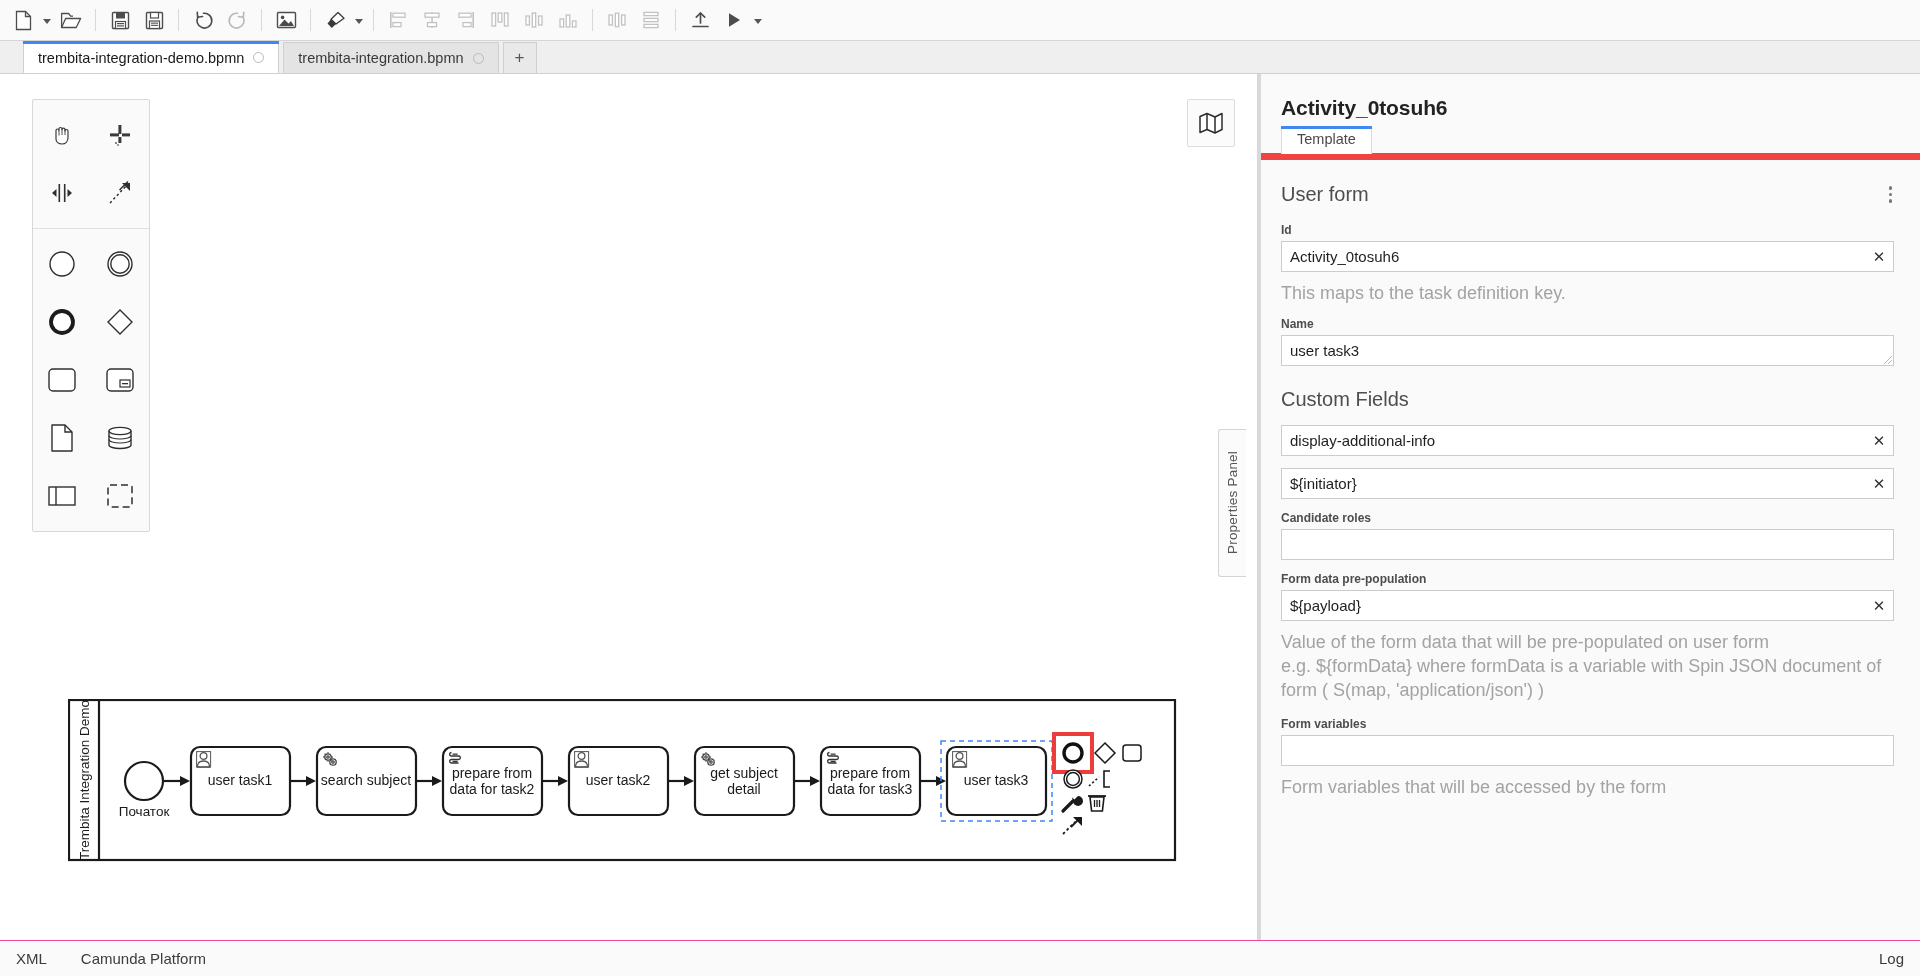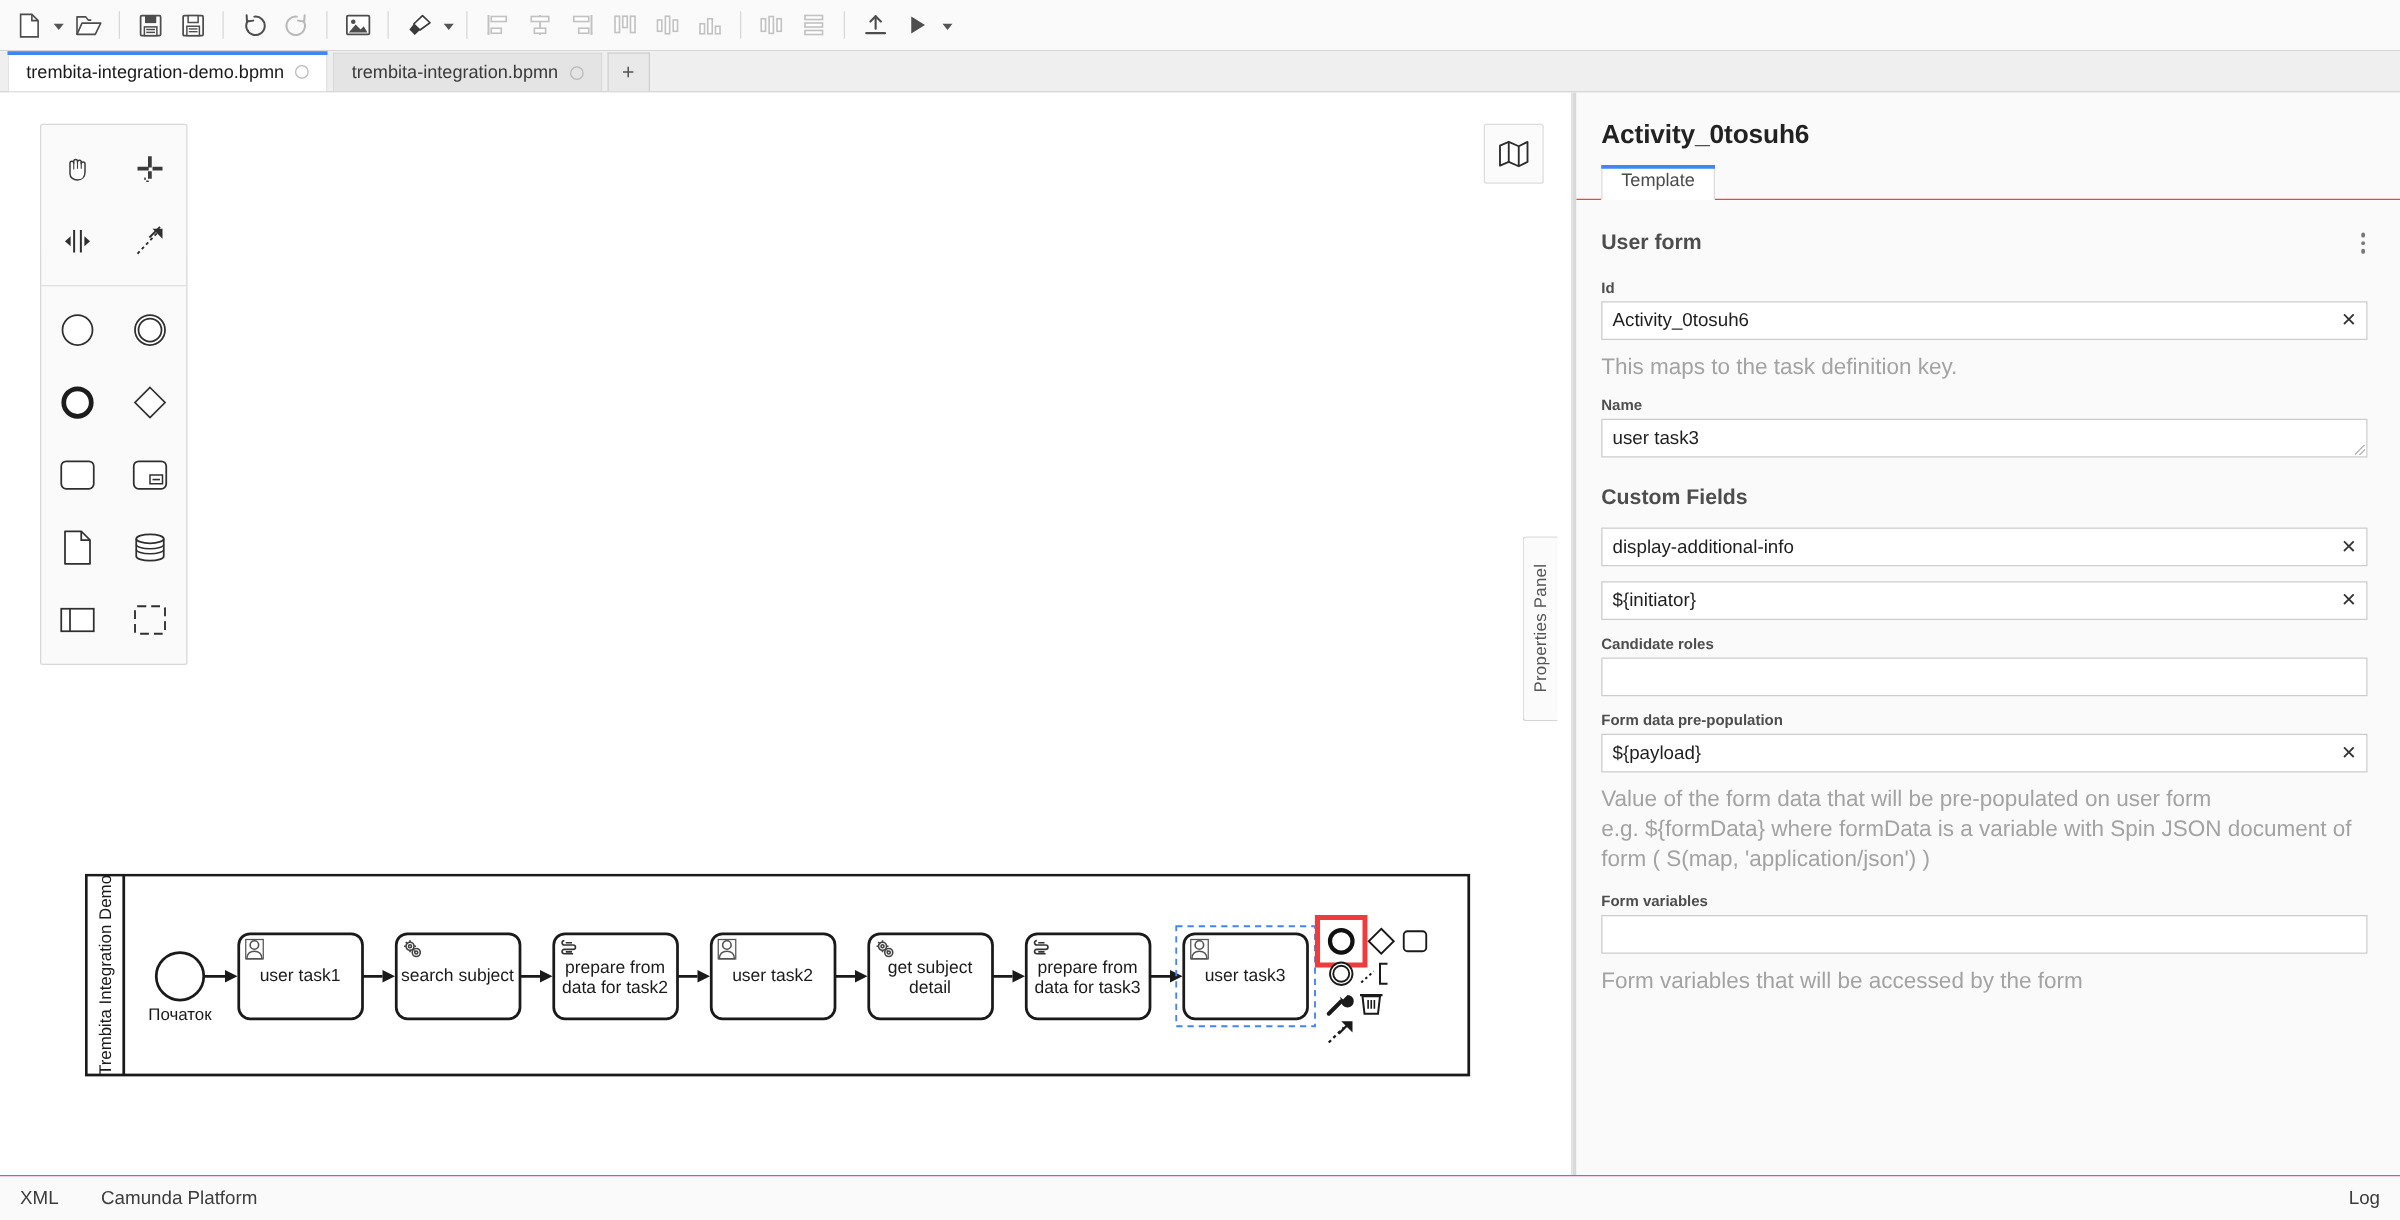--- a/index.html
+++ b/index.html
@@ -45,21 +45,21 @@
     width: 1px; height: 22px; background: #d8d8d8; margin: 0 7px;
   }
   .tb-btn svg { display: block; }
 
   
   .tabbar {
     height: 33px; min-height: 33px;
     background: #efefef;
     border-bottom: 1px solid #d0d0d0;
     display: flex; align-items: flex-end;
-    padding-left: 6px;
+    padding-left: 23px;
     position: relative;
   }
   .tab {
     height: 31px;
     display: flex; align-items: center;
     padding: 0 14px 0 14px;
     font-size: 14.5px;
     color: #3a3a3a;
     border: 1px solid #cfcfcf;
     border-bottom: none;
@@ -172,21 +172,21 @@
     padding: 0 0 0 0;
   }
   .props-inner { padding: 22px 26px 0 20px; }
   .props-title {
     font-size: 21px; font-weight: bold; color: #222;
     margin: 0 0 10px 0;
     letter-spacing: -0.1px;
   }
   .props-tabs {
     display: flex; align-items: flex-end;
-    border-bottom: 1px solid #ef4444;
+    border-bottom: 7px solid #ef4444;
     margin: 0 -26px 0 -20px;
     padding-left: 20px;
     height: 30px;
   }
   .props-tab {
     position: relative;
     padding: 4px 15px 6px 15px;
     font-size: 14.5px;
     color: #4a4a4a;
     background: #ffffff;
@@ -198,21 +198,21 @@
   .props-tab::before {
     content: "";
     position: absolute; left: -1px; right: -1px; top: -1px;
     height: 3px; background: #4285f4;
   }
   .section-head {
     display: flex; align-items: center; justify-content: space-between;
     margin: 22px 0 16px 0;
   }
   .section-title {
-    font-size: 17px; font-weight: bold; color: #4d4d4d;
+    font-size: 20px; font-weight: normal; color: #4d4d4d;
   }
   .kebab {
     display: flex; flex-direction: column; gap: 3px; cursor: pointer;
     padding: 4px 2px;
   }
   .kebab i { width: 3.5px; height: 3.5px; background: #777; border-radius: 50%; display:block; }
   .field { margin-bottom: 9px; }
   .field-label {
     font-size: 12px; font-weight: bold; color: #4d4d4d;
     margin-bottom: 4px; display: block;

